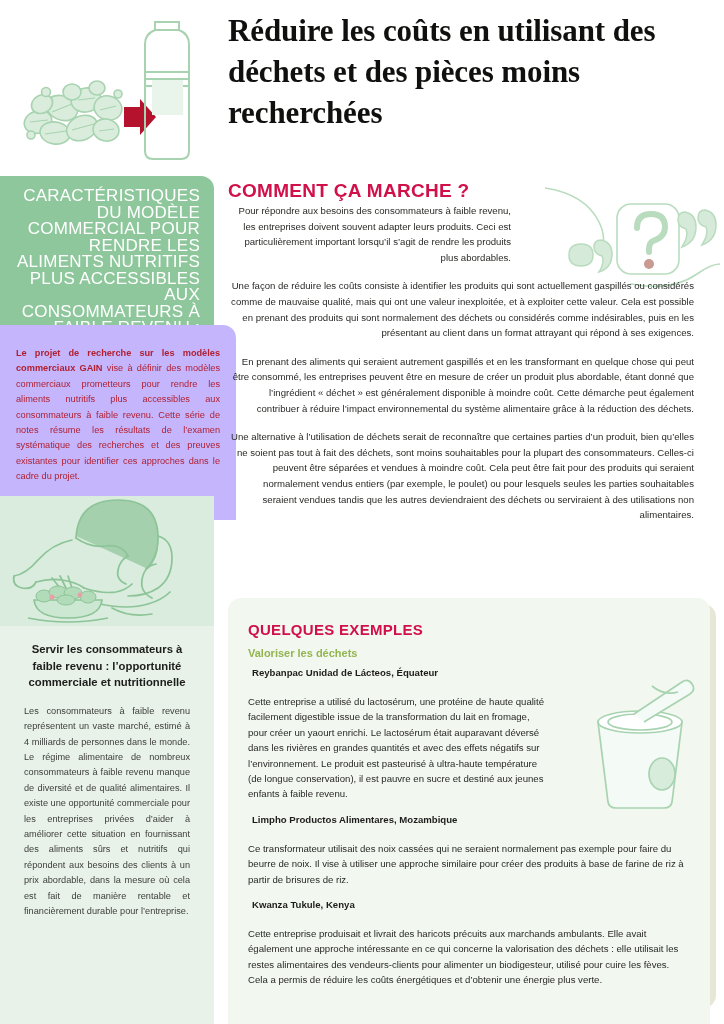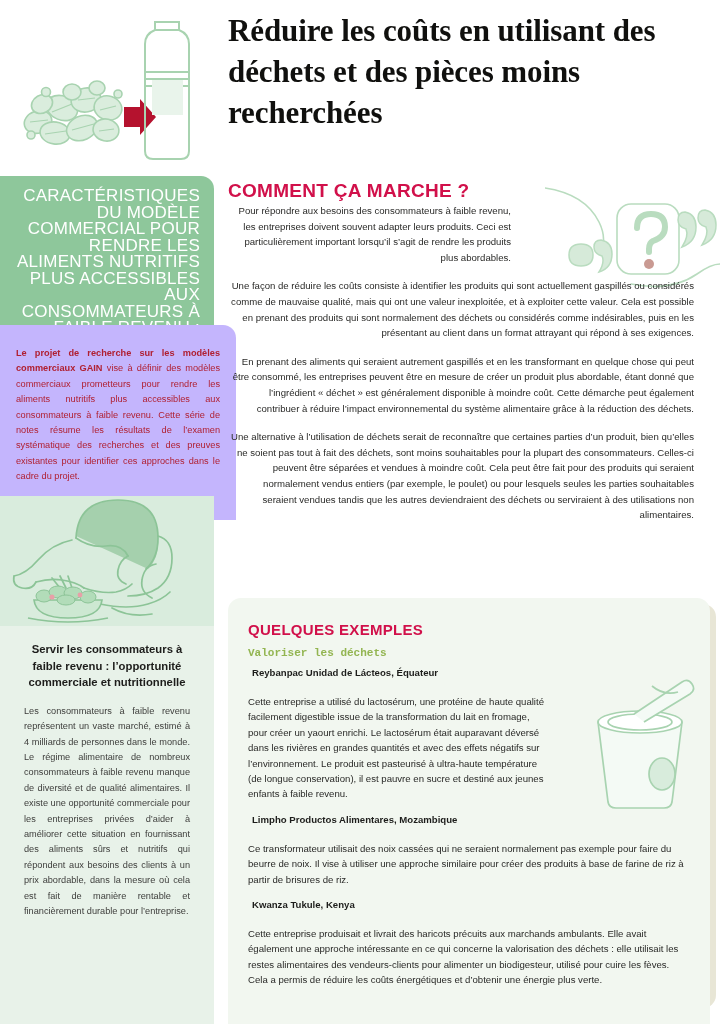--- a/index.html
+++ b/index.html
@@ -175,21 +175,20 @@
     font-size: 15px;
     font-weight: bold;
     letter-spacing: 0.3px;
     color: #d1104a;
   }
   .ex-sub {
     margin: 0 0 8px 0;
     font-size: 11px;
     font-weight: bold;
     color: #93b551;
-    font-family: Liberation Mono, monospace;
   }
   .ex-item-title {
     margin: 0 0 1px 4px;
     font-size: 9.6px;
     font-weight: bold;
     color: #1d1d1b;
   }
   .ex-item-body {
     margin: 16px 0 12px 0;
     font-size: 9.6px;

